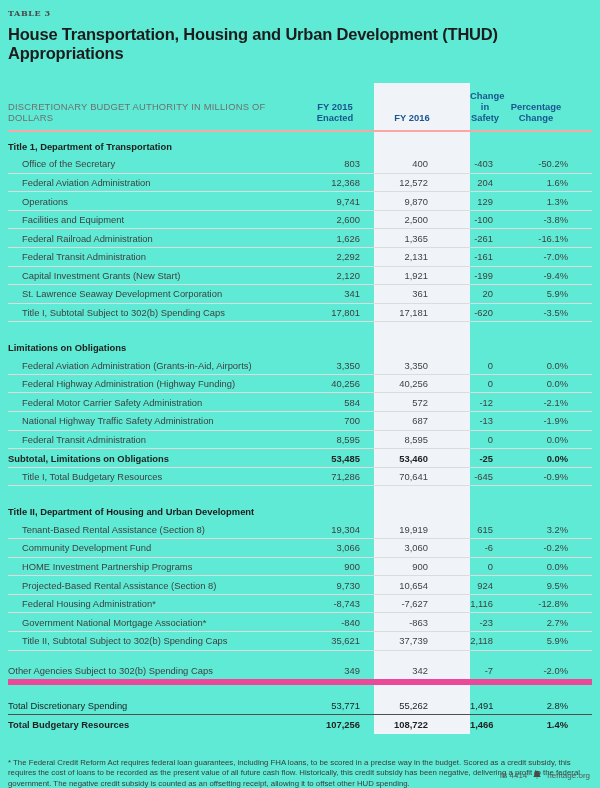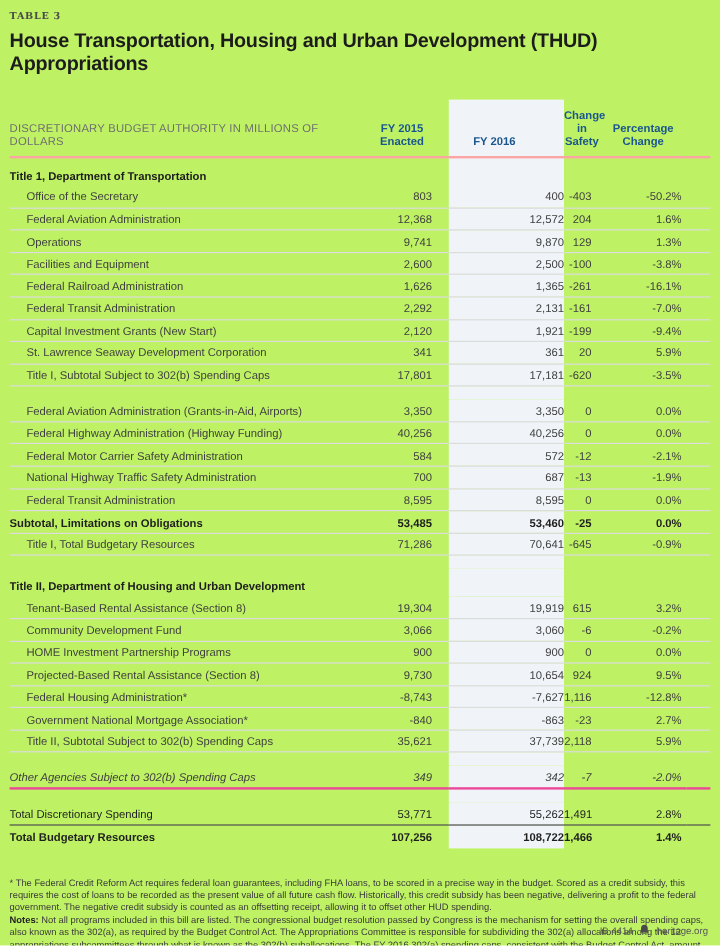--- a/index.html
+++ b/index.html
@@ -1,18 +1,18 @@
 <!DOCTYPE html>
 <html><head>
 <meta charset="utf-8">
 <style>
   html,body{margin:0;padding:0;background:#fff;}
   .page{
     width:600px;height:788px;box-sizing:border-box;
-    padding:6px 8px 0 8px;position:relative;background:#bef264;
+    padding:6px 8px 0 8px;position:relative;background:#5eead4;
     font-family:"Liberation Sans","DejaVu Sans",sans-serif;color:#3f3f3f;
   }
   .table-label{
     font-family:"DejaVu Serif","Liberation Serif",serif;
     font-size:8px;font-weight:700;letter-spacing:.6px;color:#4a4a4a;margin:2px 0 7px 0;
   }
   .page-title{
     font-size:16.5px;font-weight:700;color:#1c1c1c;letter-spacing:-0.2px;margin:0 0 16px 0;line-height:1.15;
   }
   table.t{border-collapse:collapse;table-layout:fixed;width:584px;margin-top:20px;}
@@ -23,27 +23,27 @@
   .t th:nth-child(4),.t td:nth-child(4){background:#f0f4f8;}
   
   .t thead th{vertical-align:bottom;border-bottom:2px solid #fca5a5;padding-bottom:7px;height:40px;}
   .h-label{font-size:7px;color:#6f6f6f;text-align:left;font-weight:400;letter-spacing:.2px;}
   .h-col{color:#1a568f;font-weight:700;font-size:9.3px;text-align:center;}
   .h-col span{display:block;}
   .t thead th:nth-child(4){padding-right:20px;}
   
   td.num{text-align:right;white-space:nowrap;}
   td.pv1{padding-right:10px;}
-  td.pv2{}
+  td.pv2{padding-right:42px;}
   td.pv3{padding-right:7px;}
   td.pv4{padding-right:4px;}
   td.lbl{text-align:left;white-space:nowrap;overflow:hidden;}
   tr.r-item td{border-bottom:1px solid #dcdcdc;padding-top:3.4px;padding-bottom:3.1px;}
   tr.r-item td.lbl{padding-left:14px;}
-  tr.r-flush td{border-bottom:2px solid #ec4899;padding-top:3.4px;padding-bottom:3.1px;font-style:italic;}
+  tr.r-flush td{border-bottom:6px solid #ec4899;padding-top:3.4px;padding-bottom:3.1px;}
   tr.r-section td{font-weight:700;color:#1c1c1c;padding-top:9px;padding-bottom:3px;}
   tr.r-subtotal td{font-weight:700;color:#1f1f1f;border-top:1.5px solid #4f4f4f;border-bottom:1px solid #dcdcdc;padding-top:3.4px;padding-bottom:3.1px;margin-left:36px;}
   tr.r-total td{font-weight:400;color:#1f1f1f;border-bottom:1.6px solid #4f4f4f;padding-top:3.8px;padding-bottom:3.4px;}
   tr.r-total-last td{font-weight:700;color:#1f1f1f;padding-top:3.8px;padding-bottom:3.4px;}
   tr.r-spacer td{height:11px;}
   
   .notes{margin-top:24px;width:584px;font-size:7.8px;line-height:1.34;color:#3a3a3a;}
   .notes p{margin:0;}
   .notes strong{color:#222;}
   .footer{
@@ -187,20 +187,29 @@
         </tr>
         <tr class="r-spacer">
           <td class="lbl"></td>
           <td class="num pv1"></td>
           <td class="gapcell"></td>
           <td class="num pv2"></td>
           <td class="num pv3"></td>
           <td class="num pv4"></td>
           <td></td>
         </tr>
+        <tr class="r-section">
+          <td class="lbl">Limitations on Obligations</td>
+          <td class="num pv1"></td>
+          <td class="gapcell"></td>
+          <td class="num pv2"></td>
+          <td class="num pv3"></td>
+          <td class="num pv4"></td>
+          <td></td>
+        </tr>
         <tr class="r-item">
           <td class="lbl">Federal Aviation Administration (Grants-in-Aid, Airports)</td>
           <td class="num pv1">3,350</td>
           <td class="gapcell"></td>
           <td class="num pv2">3,350</td>
           <td class="num pv3">0</td>
           <td class="num pv4">0.0%</td>
           <td></td>
         </tr>
         <tr class="r-item">

